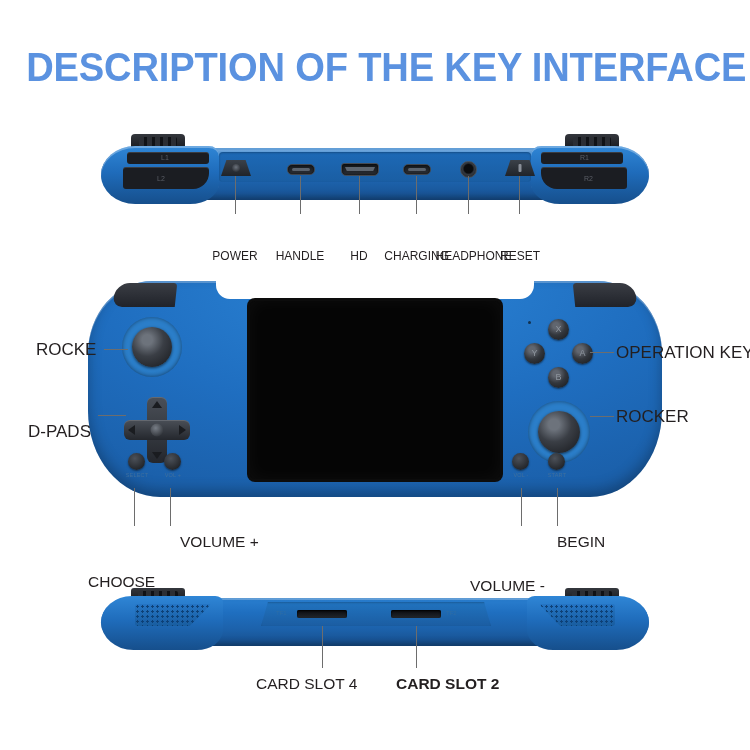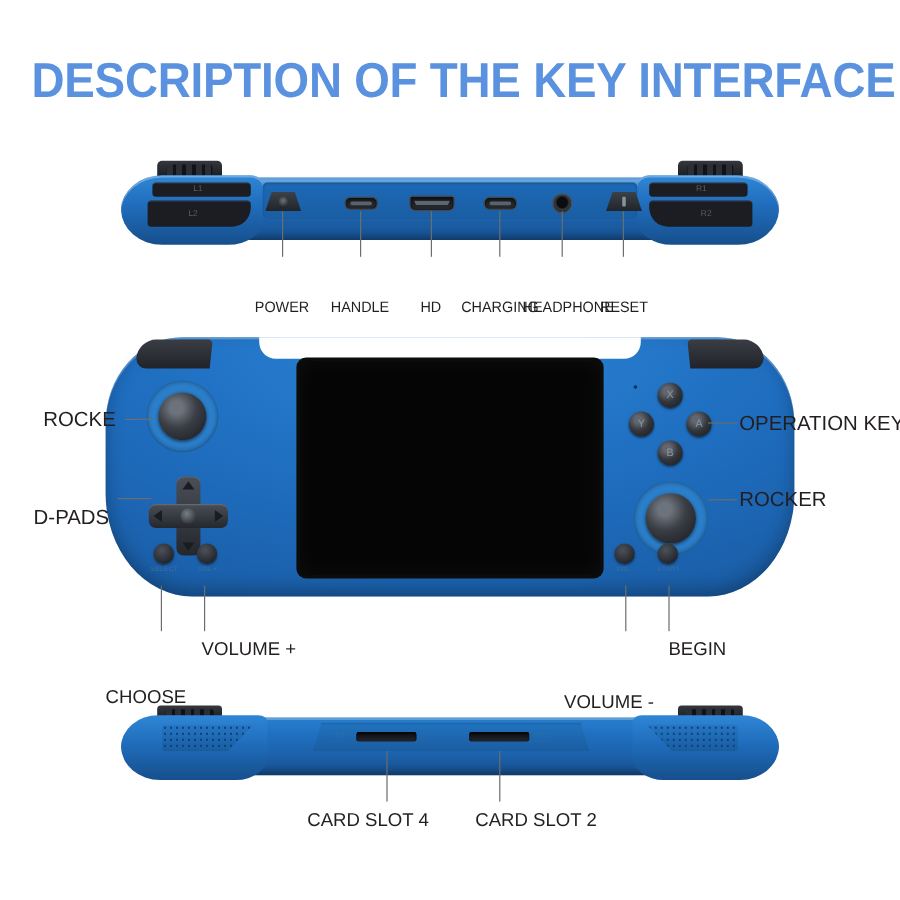--- a/index.html
+++ b/index.html
@@ -386,21 +386,21 @@
 
   <div class="hline" style="left:590px;top:352px;width:24px;"></div>
   <div class="lbl big" style="left:616px;top:343px;">OPERATION KEYS</div>
 
   <div class="hline" style="left:590px;top:416px;width:24px;"></div>
   <div class="lbl big" style="left:616px;top:407px;text-align:center;">ROCKER</div>
 
   <div class="vline" style="left:134px;top:488px;height:38px;"></div>
   <div class="vline" style="left:170px;top:488px;height:38px;"></div>
   <div class="lbl mid" style="left:88px;top:533px;margin-top:40px;">CHOOSE</div>
-  <div class="lbl mid" style="left:168px;top:533px;text-align:center;">VOLUME +</div>
+  <div class="lbl mid" style="left:180px;top:533px;text-align:center;">VOLUME +</div>
 
   <div class="vline" style="left:521px;top:488px;height:38px;"></div>
   <div class="vline" style="left:557px;top:488px;height:38px;"></div>
   <div class="lbl mid" style="left:470px;top:533px;margin-top:44px;">VOLUME -</div>
   <div class="lbl mid" style="left:557px;top:533px;">BEGIN</div>
 
   <div class="bottomview">
     <div class="bv-nub" style="left:30px;"></div>
     <div class="bv-nub" style="right:30px;"></div>
 
@@ -416,15 +416,15 @@
     <div class="slot-cap" style="left:175px;top:22px;">TF1</div>
     <div class="cardslot" style="left:196px;top:22px;"></div>
 
     <div class="cardslot" style="left:290px;top:22px;"></div>
     <div class="slot-cap" style="left:345px;top:22px;">TF2</div>
   </div>
 
   <div class="vline" style="left:322px;top:626px;height:42px;"></div>
   <div class="vline" style="left:416px;top:626px;height:42px;"></div>
   <div class="lbl mid" style="left:256px;top:675px;">CARD SLOT 4</div>
-  <div class="lbl mid" style="left:396px;top:675px;">CARD SLOT 2</div>
+  <div class="lbl mid" style="left:396px;top:675px;font-weight:bold;">CARD SLOT 2</div>
 
 </div>
 
 </body></html>

